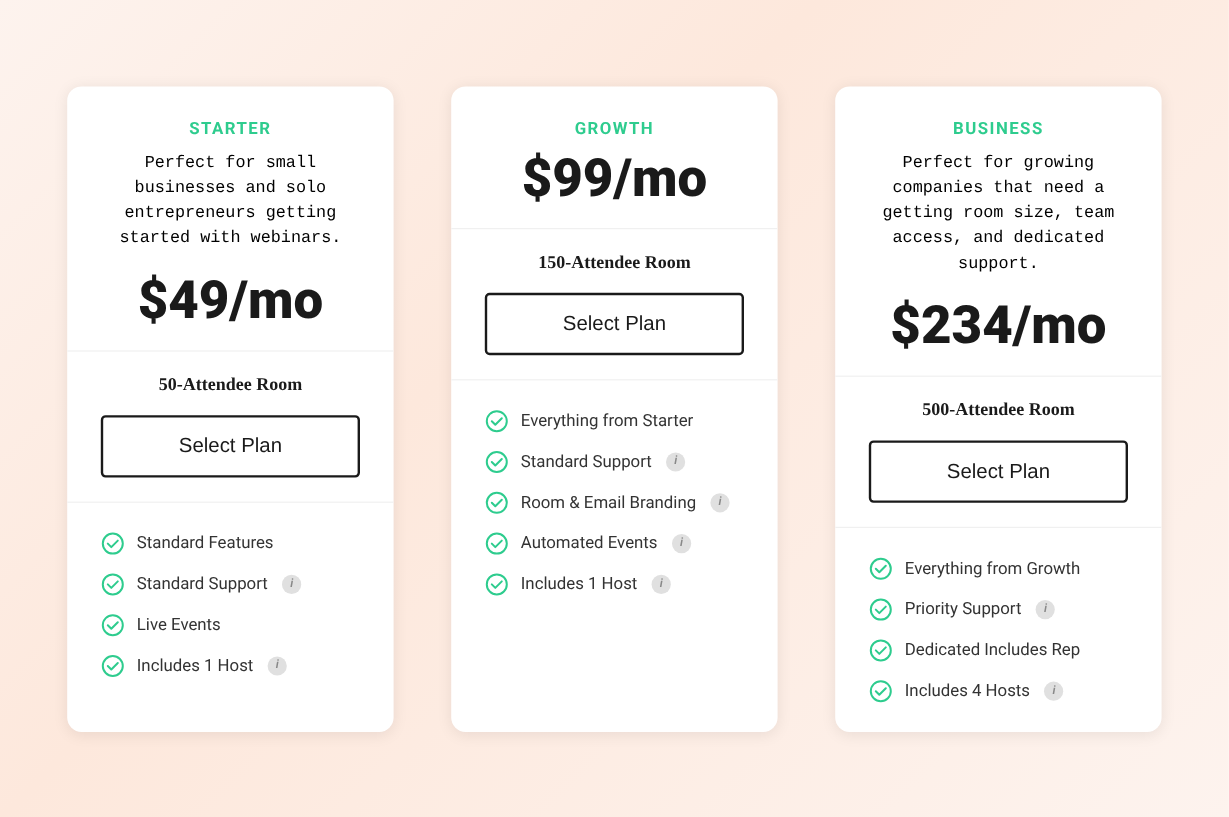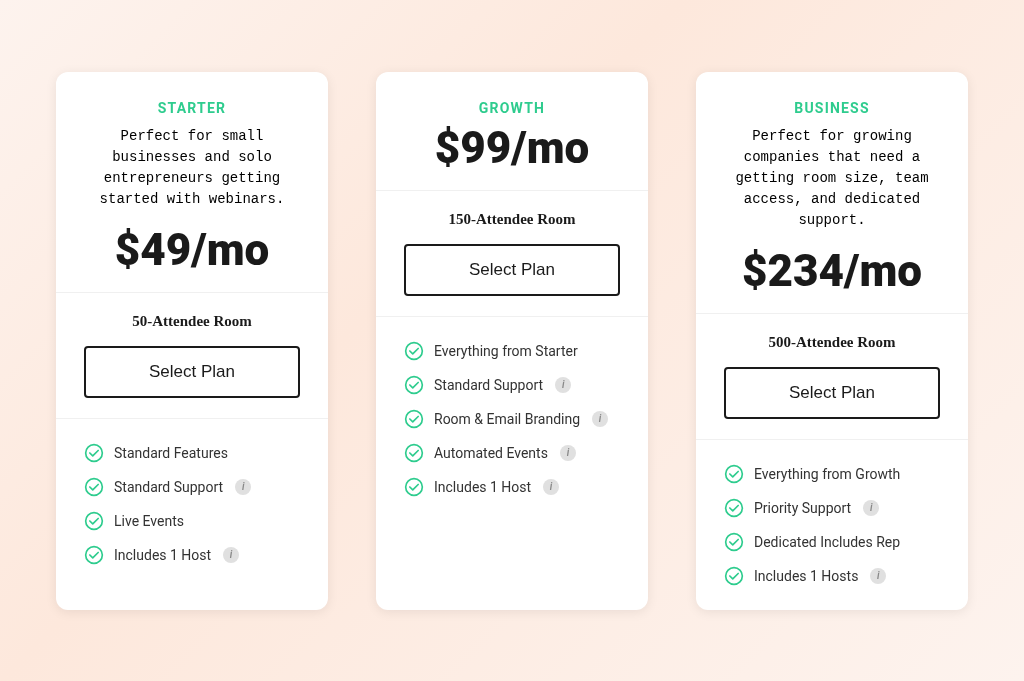--- a/index.html
+++ b/index.html
@@ -264,18 +264,18 @@
         <circle cx="12" cy="12" r="10" stroke="#2ecc8e" stroke-width="2" fill="none"></circle>
         <path d="M7 12l3.5 3.5L17 9" stroke="#2ecc8e" stroke-width="2" stroke-linecap="round" stroke-linejoin="round"></path>
       </svg>
           <span>Dedicated Includes Rep</span>
         </div>
         <div class="feature-item">
           <svg class="check-icon" viewBox="0 0 24 24" fill="none">
         <circle cx="12" cy="12" r="10" stroke="#2ecc8e" stroke-width="2" fill="none"></circle>
         <path d="M7 12l3.5 3.5L17 9" stroke="#2ecc8e" stroke-width="2" stroke-linecap="round" stroke-linejoin="round"></path>
       </svg>
-          <span>Includes 1 Hosts</span>
+          <span>Includes 4 Hosts</span>
           <span class="info-icon">i</span>
         </div>
       </div>
     </div>
   </div>
 
 </body></html>

